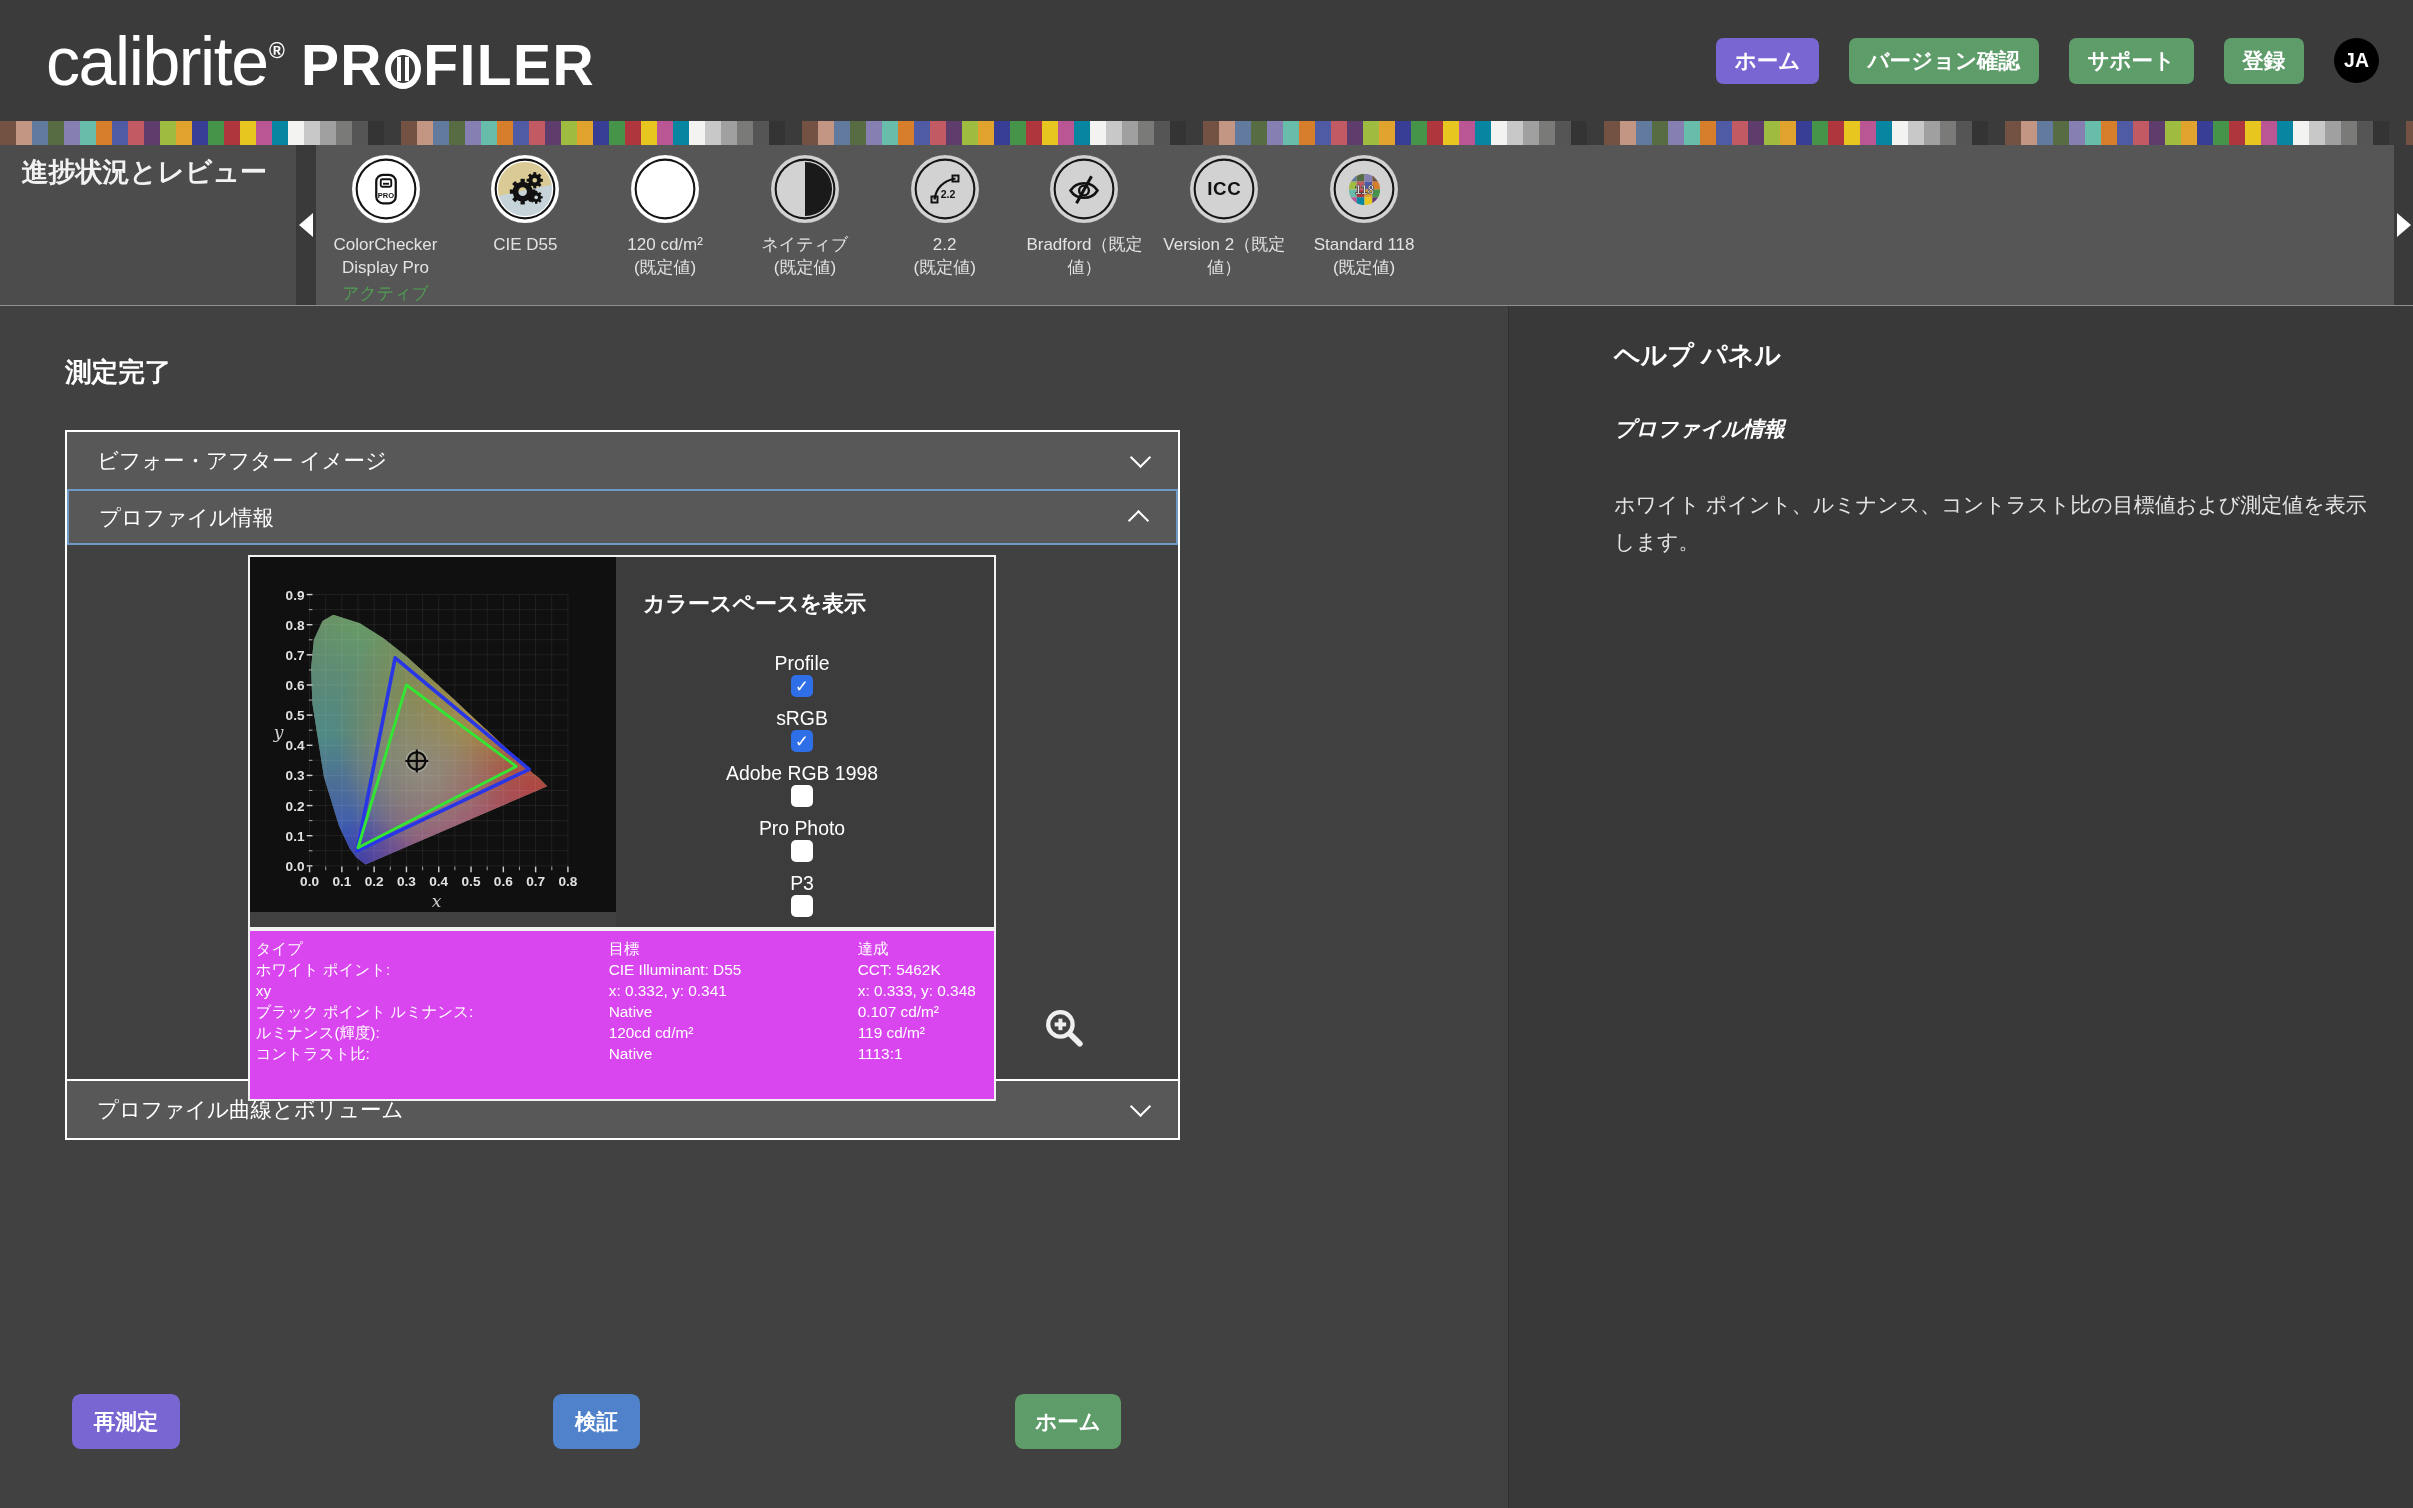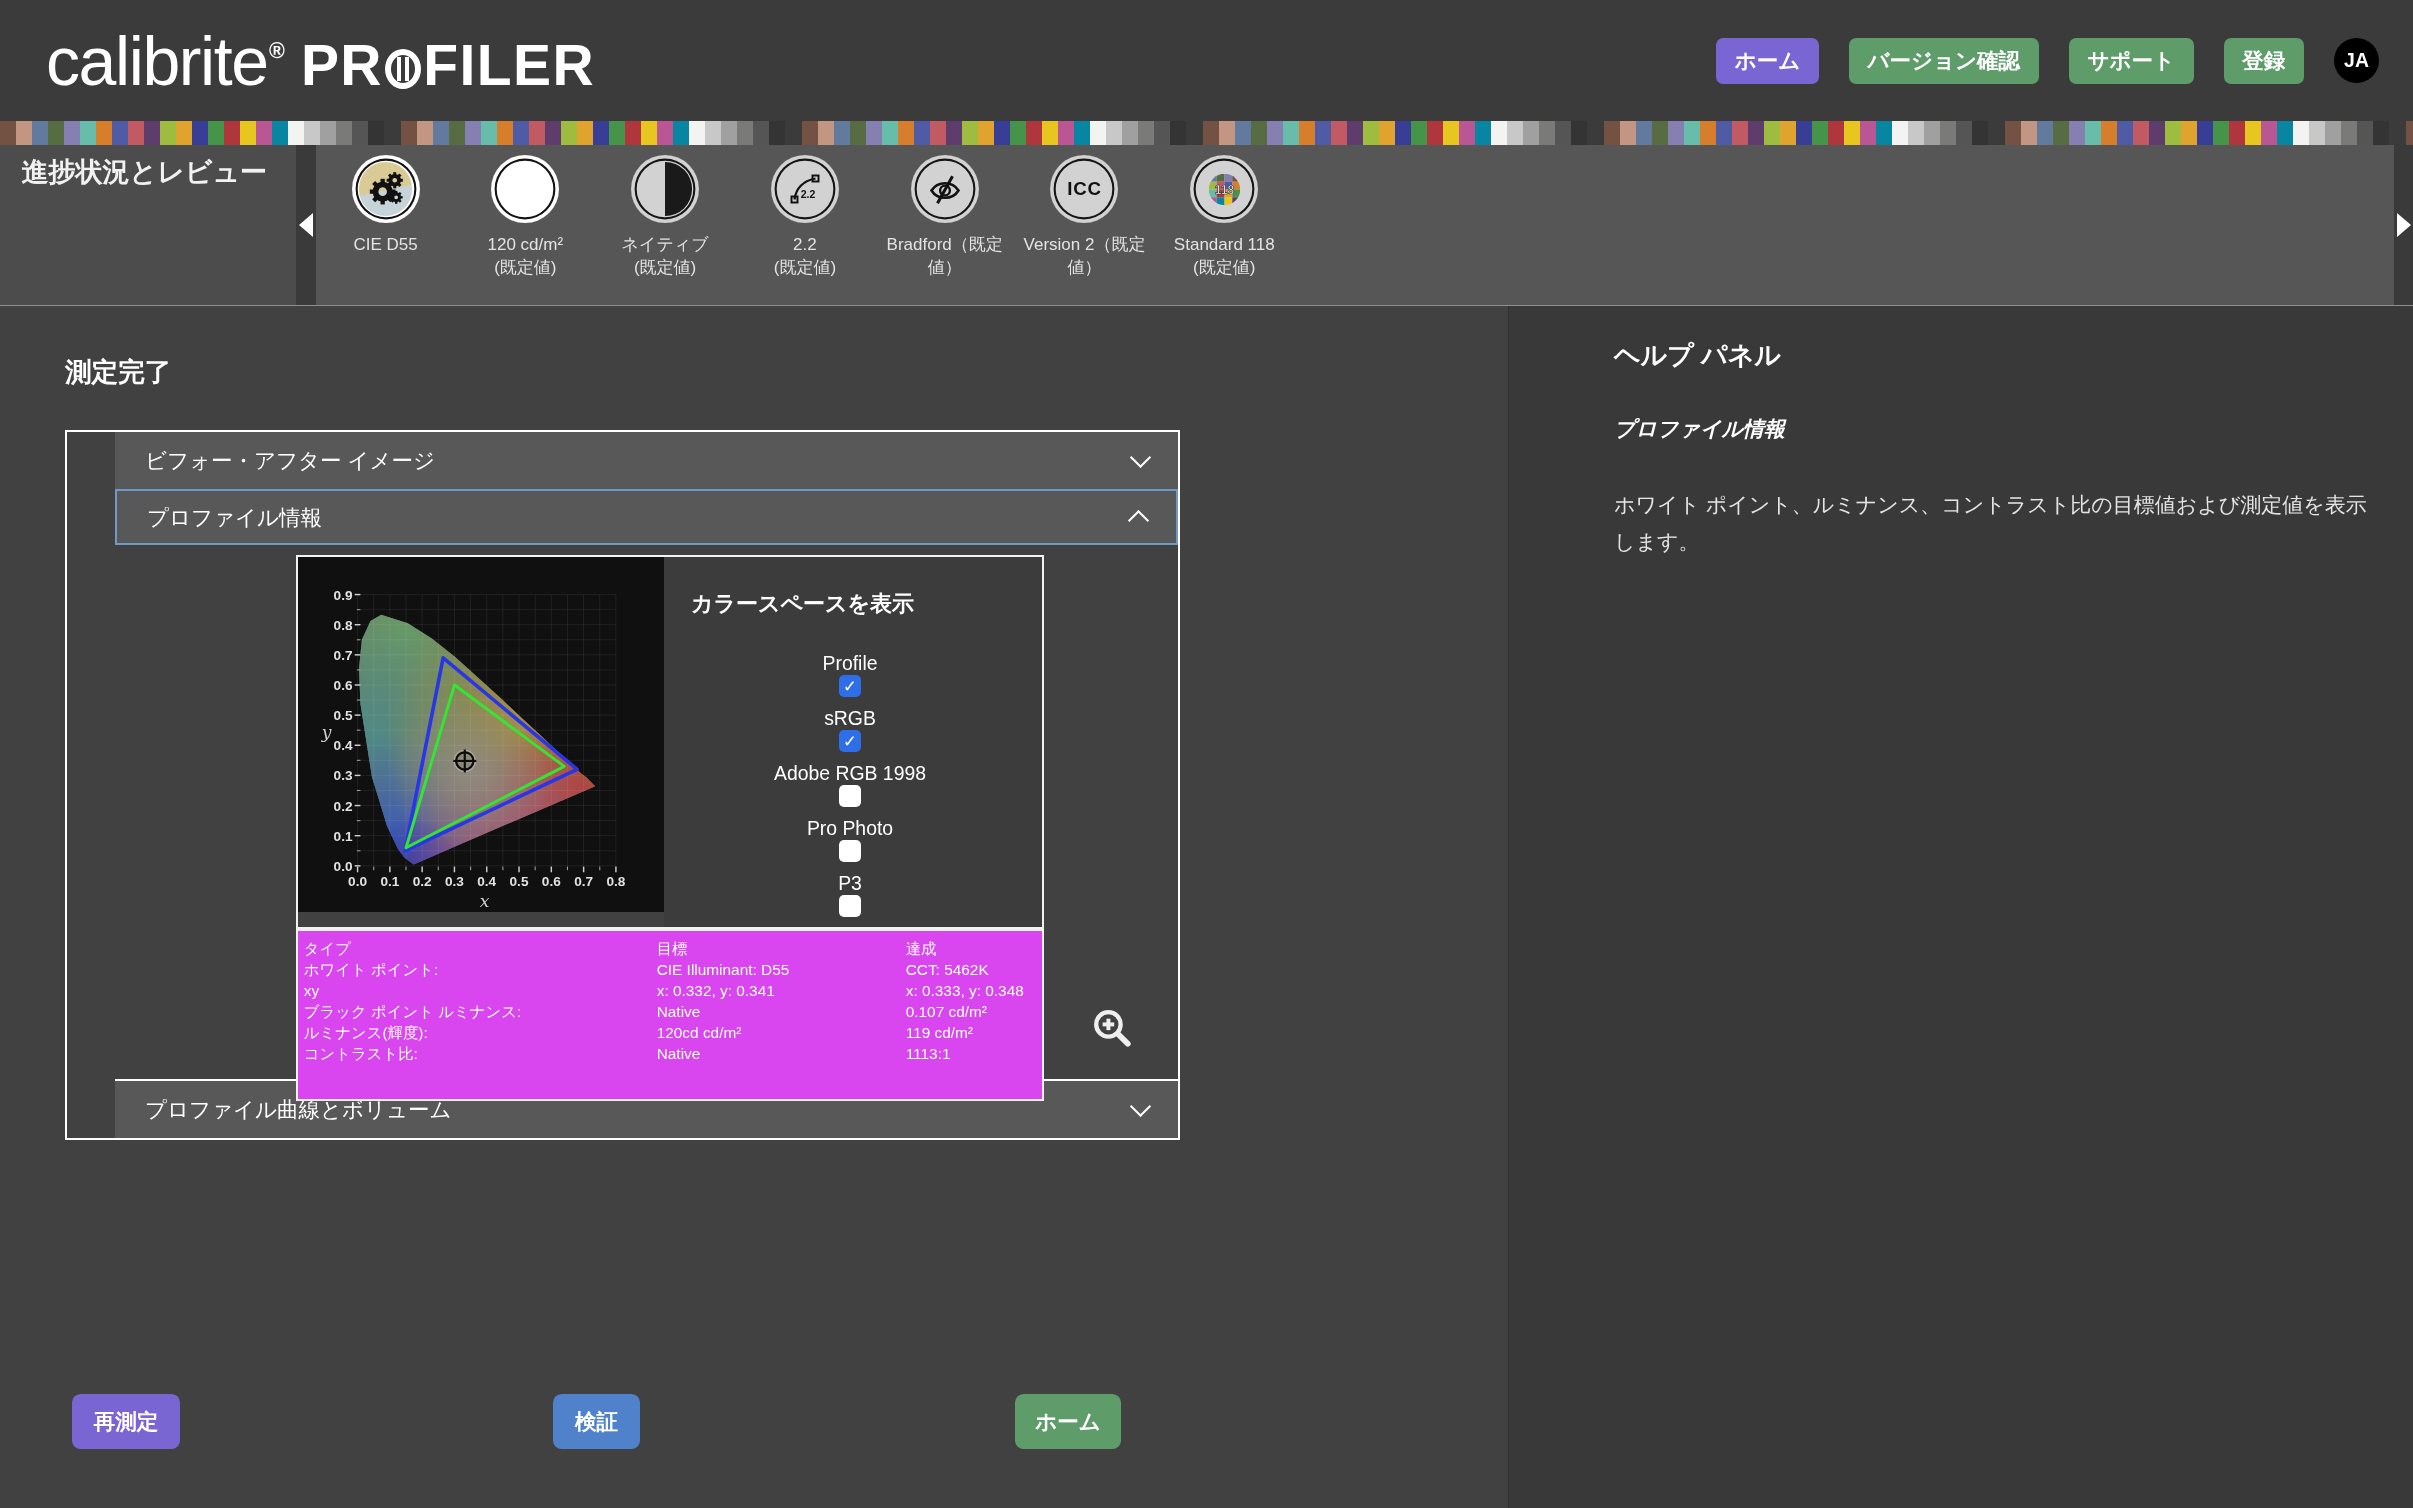--- a/index.html
+++ b/index.html
@@ -45,21 +45,21 @@
   .slabel{margin-top:10px;font-size:17px;line-height:23px;color:#e3e3e3;text-align:center;}
   .ssub{font-size:17px;line-height:23px;color:#e3e3e3;text-align:center;}
   .sstatus{margin-top:2.9px;font-size:17px;color:#4f9f52;text-align:center;}
   .gear-bg{position:absolute;inset:7.2px;border-radius:50%;background:linear-gradient(168deg,#d9ca96 0 52%,#c6d3d9 52% 100%);}
   .circle svg{position:relative;}
   .half-disc{position:absolute;inset:7.2px;border-radius:50%;overflow:hidden;}
   .half-disc::after{content:"";position:absolute;left:50%;top:0;width:50%;height:100%;background:#1a1a1a;}
   .icc-text{font-size:18.7px;font-weight:800;color:#111;letter-spacing:0.7px;}
   
   .page-title{position:absolute;left:65px;top:336px;font-size:26.6px;font-weight:700;color:#fff;}
-  .accordion{position:absolute;left:65px;top:430px;width:1115px;border:2.2px solid #fff;box-sizing:border-box;background:#414141;padding-left:48px;}
+  .accordion{position:absolute;left:65px;top:430px;width:1115px;border:2.2px solid #fff;box-sizing:border-box;background:#414141;}
   .acc-h{height:57px;background:#585858;display:flex;align-items:center;justify-content:space-between;
          padding:0 30px;font-size:21.5px;color:#fff;cursor:pointer;}
   .acc-h.active{height:52px;border:2.9px solid #6f9ac8;}
   .chev{width:13px;height:13px;border-right:2.9px solid #fff;border-bottom:2.9px solid #fff;flex:none;}
   .chev.down{transform:rotate(45deg) translate(-2.2px,-2.2px);}
   .chev.up{transform:rotate(-135deg) translate(-2.2px,-2.2px);}
   .acc-body{position:relative;height:534px;background:#414141;}
   .figure-panel{position:absolute;left:181px;top:10px;width:744px;border:2.2px solid #f2f2f2;box-sizing:content-box;}
   .fig-top{display:flex;}
   .chroma{width:366px;height:355px;background:#101010;flex:none;}
@@ -286,20 +286,32 @@
     </div>
     <div class="car-divider left">
         <span class="tri-left"></span>
       </div>
     <div class="car-divider right">
         <span class="tri-right"></span>
       </div>
 
     <div class="steps">
 
+      <div class="step">
+        <div class="circle">
+          <svg width="36" height="36" viewBox="0 0 48 48">
+            <rect x="11" y="5" width="26" height="38" rx="9" fill="#fff" stroke="#111" stroke-width="3"></rect>
+            <rect x="17" y="11" width="14" height="10" rx="2" fill="none" stroke="#111" stroke-width="2.5"></rect>
+            <line x1="20" y1="17" x2="28" y2="17" stroke="#111" stroke-width="2.5"></line>
+            <text x="24" y="36" text-anchor="middle" font-size="10" font-weight="bold" fill="#111" font-family="Liberation Sans,sans-serif">PRO</text>
+          </svg>
+        </div>
+        <div class="slabel">ColorChecker Display Pro</div>
+        <div class="sstatus">アクティブ</div>
+      </div>
 
 
       <div class="step">
         <div class="circle">
           <div class="gear-bg"></div>
           <svg width="37" height="37" viewBox="0 0 52 52">
             <g transform="translate(22,29)">
               <circle r="10" fill="none" stroke="#111" stroke-width="8"></circle>
               <g stroke="#111" stroke-width="6">
                 <line y1="-12" y2="-18"></line>

